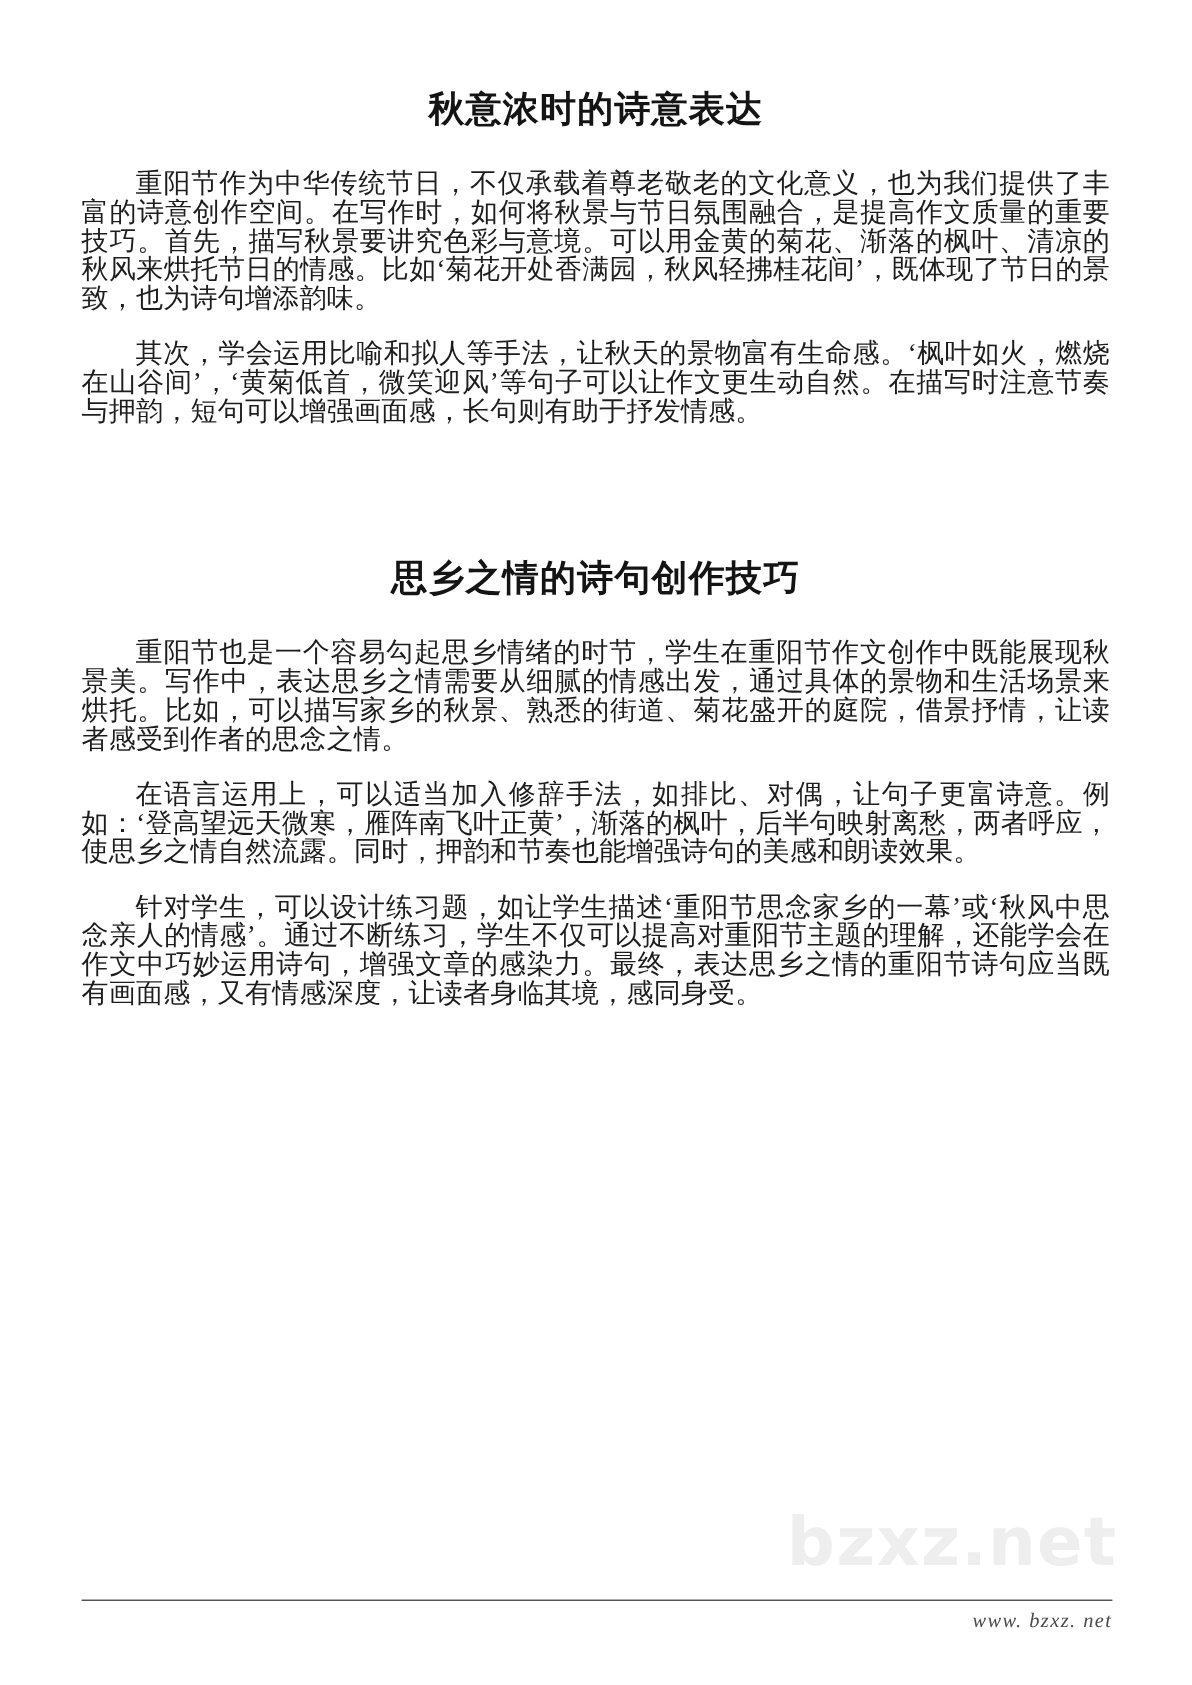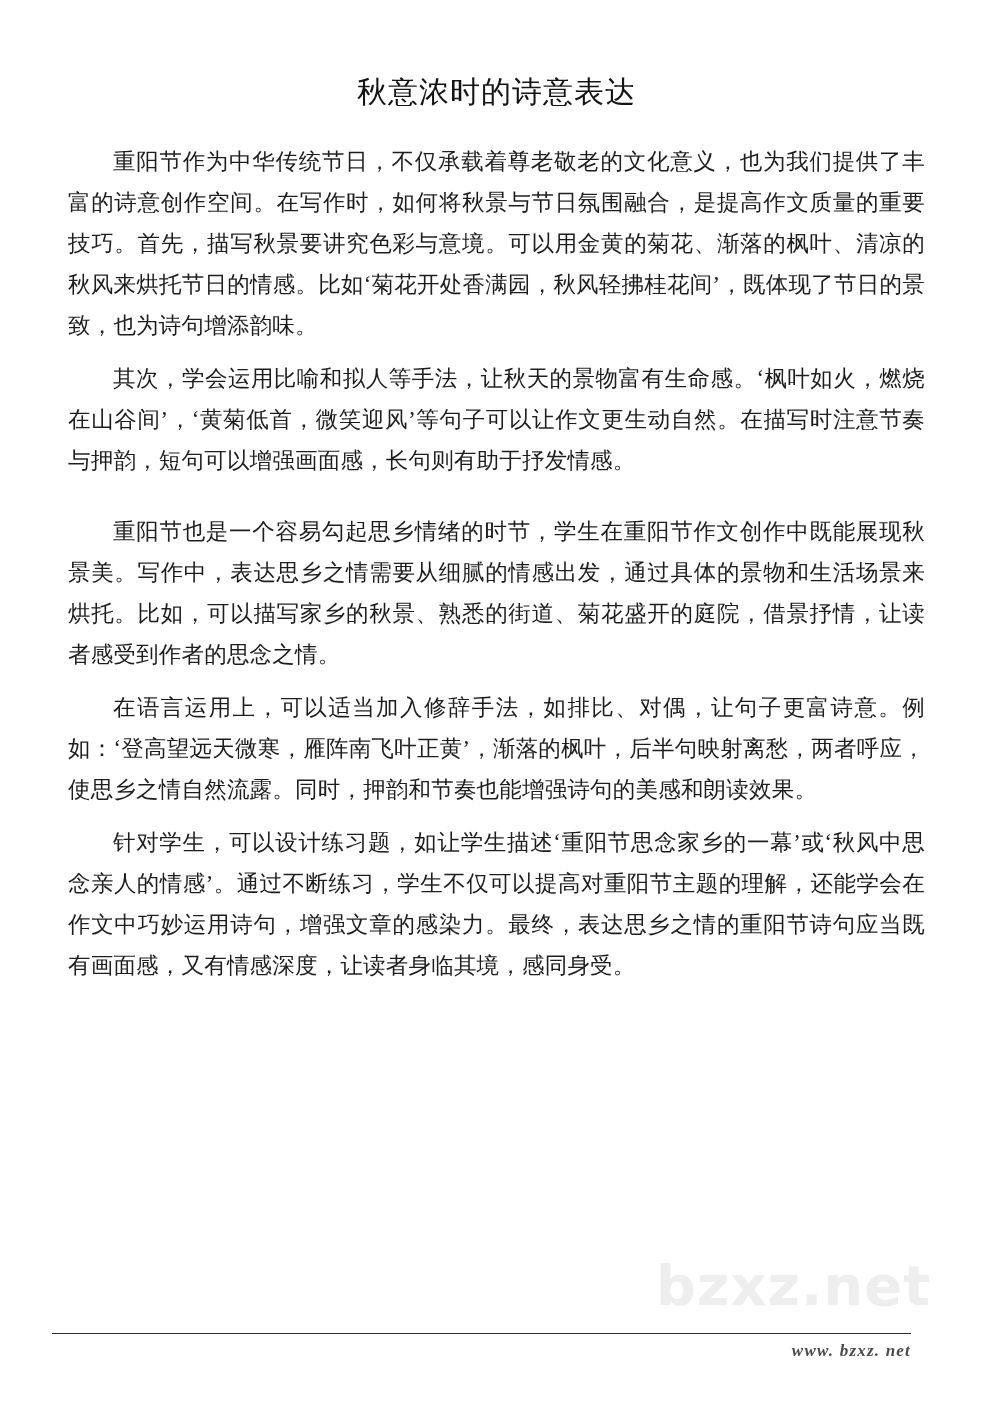--- a/index.html
+++ b/index.html
@@ -43,52 +43,51 @@
   .content {
     position: absolute;
     left: 68px;
     top: 0;
     width: 857px;
     z-index: 2;
   }
 
   .section-title {
     text-align: center;
-    font-weight: normal;
+    font-weight: bold;
     font-size: 30px;
     line-height: 1.3;
     letter-spacing: 1px;
     color: #141414;
   }
   .section-title.first { margin-top: 72px; }
   .section-title.second { margin-top: 108px; }
 
   .para {
     font-size: 22.5px;
-    line-height: 41px;
+    line-height: 24px;
     text-align: justify;
     text-justify: inter-ideograph;
     text-indent: 2em;
     margin: 0;
     letter-spacing: 0.2px;
     color: #1d1d1d;
   }
-  .para + .para { margin-top: 12px; }
+  .para + .para { margin-top: 22px; }
 
   .body-block.first-block { margin-top: 30px; }
   .body-block.second-block { margin-top: 30px; }
 
   
   .footer {
     position: absolute;
-    left: 52px;
+    left: 68px;
     width: 859px;
     top: 1333px;
     z-index: 3;
-    font-weight: bold;
   }
   .footer-rule {
     width: 100%;
     height: 0;
     border-top: 1.4px solid #2b2b2b;
   }
   .footer-url {
     margin-top: 7px;
     text-align: right;
     font-style: italic;
@@ -107,20 +106,21 @@
 
   <div class="content">
 
     <h1 class="section-title first">秋意浓时的诗意表达</h1>
 
     <div class="body-block first-block">
       <p class="para">重阳节作为中华传统节日，不仅承载着尊老敬老的文化意义，也为我们提供了丰富的诗意创作空间。在写作时，如何将秋景与节日氛围融合，是提高作文质量的重要技巧。首先，描写秋景要讲究色彩与意境。可以用金黄的菊花、渐落的枫叶、清凉的秋风来烘托节日的情感。比如‘菊花开处香满园，秋风轻拂桂花间’，既体现了节日的景致，也为诗句增添韵味。</p>
       <p class="para">其次，学会运用比喻和拟人等手法，让秋天的景物富有生命感。‘枫叶如火，燃烧在山谷间’，‘黄菊低首，微笑迎风’等句子可以让作文更生动自然。在描写时注意节奏与押韵，短句可以增强画面感，长句则有助于抒发情感。</p>
     </div>
 
+    <h1 class="section-title second">思乡之情的诗句创作技巧</h1>
 
     <div class="body-block second-block">
       <p class="para">重阳节也是一个容易勾起思乡情绪的时节，学生在重阳节作文创作中既能展现秋景美。写作中，表达思乡之情需要从细腻的情感出发，通过具体的景物和生活场景来烘托。比如，可以描写家乡的秋景、熟悉的街道、菊花盛开的庭院，借景抒情，让读者感受到作者的思念之情。</p>
       <p class="para">在语言运用上，可以适当加入修辞手法，如排比、对偶，让句子更富诗意。例如：‘登高望远天微寒，雁阵南飞叶正黄’，渐落的枫叶，后半句映射离愁，两者呼应，使思乡之情自然流露。同时，押韵和节奏也能增强诗句的美感和朗读效果。</p>
       <p class="para">针对学生，可以设计练习题，如让学生描述‘重阳节思念家乡的一幕’或‘秋风中思念亲人的情感’。通过不断练习，学生不仅可以提高对重阳节主题的理解，还能学会在作文中巧妙运用诗句，增强文章的感染力。最终，表达思乡之情的重阳节诗句应当既有画面感，又有情感深度，让读者身临其境，感同身受。</p>
     </div>
 
   </div>
 
   <div class="footer">

